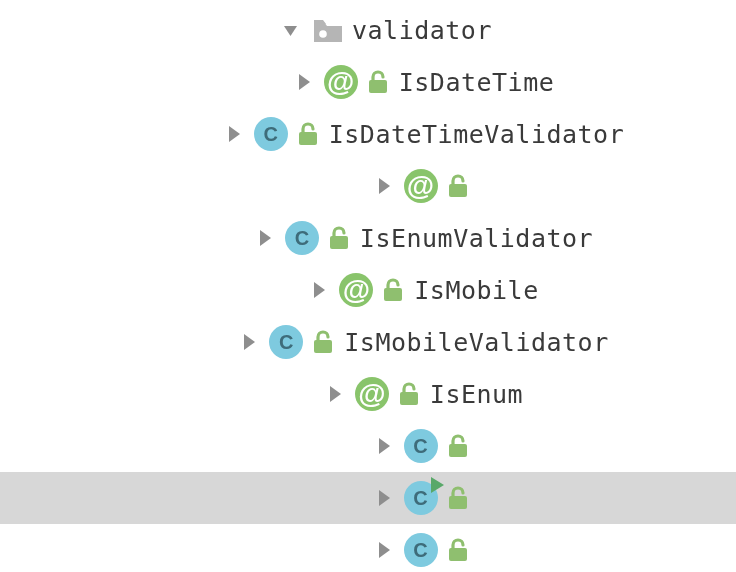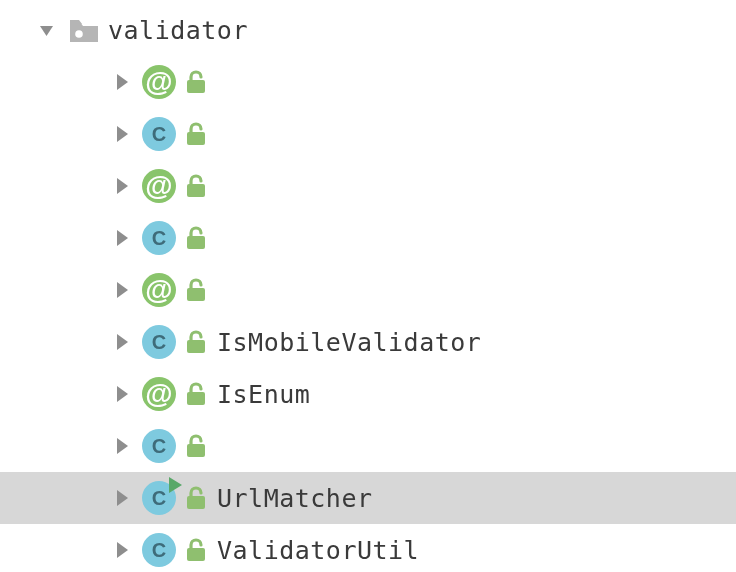--- a/index.html
+++ b/index.html
@@ -14,20 +14,21 @@
   }
   .tree {
     user-select: none;
     padding-top: 4px;
   }
   .row {
     display: flex;
     align-items: center;
     height: 52px;
     white-space: nowrap;
+    justify-content: center;
   }
   .row.selected { background: #d7d7d7; }
   .indent { display: inline-block; }
   .arrow {
     width: 34px;
     display: inline-flex;
     align-items: center;
     justify-content: center;
   }
   .arrow svg { display: block; }
@@ -111,92 +112,96 @@
     </span>
     <span class="icon-slot">
       <span class="type-badge green">@</span>
     </span>
     <span class="lock-slot">
       <svg class="lock-svg" width="22" height="24" viewBox="0 0 22 24">
         <rect x="2" y="10" width="18" height="13" rx="2" fill="#8fbf6f"></rect>
         <path d="M6 10 V7 a5 5 0 0 1 10 0" stroke="#8fbf6f" stroke-width="3.2" fill="none" stroke-linecap="round"></path>
       </svg>
     </span>
-  </div>
-
-  <div class="row">
-    <span class="indent" style="width: 105px;"></span>
-    <span class="arrow">
-      <svg width="18" height="20" viewBox="0 0 18 20">
-            <polygon points="4,2 4,18 15,10" fill="#8e8e8e"></polygon>
-          </svg>
-    </span>
-    <span class="icon-slot">
-      <span class="type-badge blue">C</span>
-    </span>
-    <span class="lock-slot">
-      <svg class="lock-svg" width="22" height="24" viewBox="0 0 22 24">
-        <rect x="2" y="10" width="18" height="13" rx="2" fill="#8fbf6f"></rect>
-        <path d="M6 10 V7 a5 5 0 0 1 10 0" stroke="#8fbf6f" stroke-width="3.2" fill="none" stroke-linecap="round"></path>
-      </svg>
-    </span>
-  </div>
-
-  <div class="row">
-    <span class="indent" style="width: 105px;"></span>
-    <span class="arrow">
-      <svg width="18" height="20" viewBox="0 0 18 20">
-            <polygon points="4,2 4,18 15,10" fill="#8e8e8e"></polygon>
-          </svg>
-    </span>
-    <span class="icon-slot">
-      <span class="type-badge green">@</span>
-    </span>
-    <span class="lock-slot">
-      <svg class="lock-svg" width="22" height="24" viewBox="0 0 22 24">
-        <rect x="2" y="10" width="18" height="13" rx="2" fill="#8fbf6f"></rect>
-        <path d="M6 10 V7 a5 5 0 0 1 10 0" stroke="#8fbf6f" stroke-width="3.2" fill="none" stroke-linecap="round"></path>
-      </svg>
-    </span>
-  </div>
-
-  <div class="row">
-    <span class="indent" style="width: 105px;"></span>
-    <span class="arrow">
-      <svg width="18" height="20" viewBox="0 0 18 20">
-            <polygon points="4,2 4,18 15,10" fill="#8e8e8e"></polygon>
-          </svg>
-    </span>
-    <span class="icon-slot">
-      <span class="type-badge blue">C</span>
-    </span>
-    <span class="lock-slot">
-      <svg class="lock-svg" width="22" height="24" viewBox="0 0 22 24">
-        <rect x="2" y="10" width="18" height="13" rx="2" fill="#8fbf6f"></rect>
-        <path d="M6 10 V7 a5 5 0 0 1 10 0" stroke="#8fbf6f" stroke-width="3.2" fill="none" stroke-linecap="round"></path>
-      </svg>
-    </span>
-  </div>
-
-  <div class="row">
-    <span class="indent" style="width: 105px;"></span>
-    <span class="arrow">
-      <svg width="18" height="20" viewBox="0 0 18 20">
-            <polygon points="4,2 4,18 15,10" fill="#8e8e8e"></polygon>
-          </svg>
-    </span>
-    <span class="icon-slot">
-      <span class="type-badge green">@</span>
-    </span>
-    <span class="lock-slot">
-      <svg class="lock-svg" width="22" height="24" viewBox="0 0 22 24">
-        <rect x="2" y="10" width="18" height="13" rx="2" fill="#8fbf6f"></rect>
-        <path d="M6 10 V7 a5 5 0 0 1 10 0" stroke="#8fbf6f" stroke-width="3.2" fill="none" stroke-linecap="round"></path>
-      </svg>
-    </span>
+    <span class="label">IsDateTime</span>
+  </div>
+
+  <div class="row">
+    <span class="indent" style="width: 105px;"></span>
+    <span class="arrow">
+      <svg width="18" height="20" viewBox="0 0 18 20">
+            <polygon points="4,2 4,18 15,10" fill="#8e8e8e"></polygon>
+          </svg>
+    </span>
+    <span class="icon-slot">
+      <span class="type-badge blue">C</span>
+    </span>
+    <span class="lock-slot">
+      <svg class="lock-svg" width="22" height="24" viewBox="0 0 22 24">
+        <rect x="2" y="10" width="18" height="13" rx="2" fill="#8fbf6f"></rect>
+        <path d="M6 10 V7 a5 5 0 0 1 10 0" stroke="#8fbf6f" stroke-width="3.2" fill="none" stroke-linecap="round"></path>
+      </svg>
+    </span>
+    <span class="label">IsDateTimeValidator</span>
+  </div>
+
+  <div class="row">
+    <span class="indent" style="width: 105px;"></span>
+    <span class="arrow">
+      <svg width="18" height="20" viewBox="0 0 18 20">
+            <polygon points="4,2 4,18 15,10" fill="#8e8e8e"></polygon>
+          </svg>
+    </span>
+    <span class="icon-slot">
+      <span class="type-badge green">@</span>
+    </span>
+    <span class="lock-slot">
+      <svg class="lock-svg" width="22" height="24" viewBox="0 0 22 24">
+        <rect x="2" y="10" width="18" height="13" rx="2" fill="#8fbf6f"></rect>
+        <path d="M6 10 V7 a5 5 0 0 1 10 0" stroke="#8fbf6f" stroke-width="3.2" fill="none" stroke-linecap="round"></path>
+      </svg>
+    </span>
+  </div>
+
+  <div class="row">
+    <span class="indent" style="width: 105px;"></span>
+    <span class="arrow">
+      <svg width="18" height="20" viewBox="0 0 18 20">
+            <polygon points="4,2 4,18 15,10" fill="#8e8e8e"></polygon>
+          </svg>
+    </span>
+    <span class="icon-slot">
+      <span class="type-badge blue">C</span>
+    </span>
+    <span class="lock-slot">
+      <svg class="lock-svg" width="22" height="24" viewBox="0 0 22 24">
+        <rect x="2" y="10" width="18" height="13" rx="2" fill="#8fbf6f"></rect>
+        <path d="M6 10 V7 a5 5 0 0 1 10 0" stroke="#8fbf6f" stroke-width="3.2" fill="none" stroke-linecap="round"></path>
+      </svg>
+    </span>
+    <span class="label">IsEnumValidator</span>
+  </div>
+
+  <div class="row">
+    <span class="indent" style="width: 105px;"></span>
+    <span class="arrow">
+      <svg width="18" height="20" viewBox="0 0 18 20">
+            <polygon points="4,2 4,18 15,10" fill="#8e8e8e"></polygon>
+          </svg>
+    </span>
+    <span class="icon-slot">
+      <span class="type-badge green">@</span>
+    </span>
+    <span class="lock-slot">
+      <svg class="lock-svg" width="22" height="24" viewBox="0 0 22 24">
+        <rect x="2" y="10" width="18" height="13" rx="2" fill="#8fbf6f"></rect>
+        <path d="M6 10 V7 a5 5 0 0 1 10 0" stroke="#8fbf6f" stroke-width="3.2" fill="none" stroke-linecap="round"></path>
+      </svg>
+    </span>
+    <span class="label">IsMobile</span>
   </div>
 
   <div class="row">
     <span class="indent" style="width: 105px;"></span>
     <span class="arrow">
       <svg width="18" height="20" viewBox="0 0 18 20">
             <polygon points="4,2 4,18 15,10" fill="#8e8e8e"></polygon>
           </svg>
     </span>
     <span class="icon-slot">
@@ -257,36 +262,34 @@
     </span>
     <span class="icon-slot">
       <span class="type-badge blue">C<span class="run-badge"></span></span>
     </span>
     <span class="lock-slot">
       <svg class="lock-svg" width="22" height="24" viewBox="0 0 22 24">
         <rect x="2" y="10" width="18" height="13" rx="2" fill="#8fbf6f"></rect>
         <path d="M6 10 V7 a5 5 0 0 1 10 0" stroke="#8fbf6f" stroke-width="3.2" fill="none" stroke-linecap="round"></path>
       </svg>
     </span>
-    <span class="label">UrlMatcher</span>
-  </div>
-
-  <div class="row">
-    <span class="indent" style="width: 105px;"></span>
-    <span class="arrow">
-      <svg width="18" height="20" viewBox="0 0 18 20">
-            <polygon points="4,2 4,18 15,10" fill="#8e8e8e"></polygon>
-          </svg>
-    </span>
-    <span class="icon-slot">
-      <span class="type-badge blue">C</span>
-    </span>
-    <span class="lock-slot">
-      <svg class="lock-svg" width="22" height="24" viewBox="0 0 22 24">
-        <rect x="2" y="10" width="18" height="13" rx="2" fill="#8fbf6f"></rect>
-        <path d="M6 10 V7 a5 5 0 0 1 10 0" stroke="#8fbf6f" stroke-width="3.2" fill="none" stroke-linecap="round"></path>
-      </svg>
-    </span>
-    <span class="label">ValidatorUtil</span>
+  </div>
+
+  <div class="row">
+    <span class="indent" style="width: 105px;"></span>
+    <span class="arrow">
+      <svg width="18" height="20" viewBox="0 0 18 20">
+            <polygon points="4,2 4,18 15,10" fill="#8e8e8e"></polygon>
+          </svg>
+    </span>
+    <span class="icon-slot">
+      <span class="type-badge blue">C</span>
+    </span>
+    <span class="lock-slot">
+      <svg class="lock-svg" width="22" height="24" viewBox="0 0 22 24">
+        <rect x="2" y="10" width="18" height="13" rx="2" fill="#8fbf6f"></rect>
+        <path d="M6 10 V7 a5 5 0 0 1 10 0" stroke="#8fbf6f" stroke-width="3.2" fill="none" stroke-linecap="round"></path>
+      </svg>
+    </span>
   </div>
 </div>
 
 </div>
 
 </body></html>

